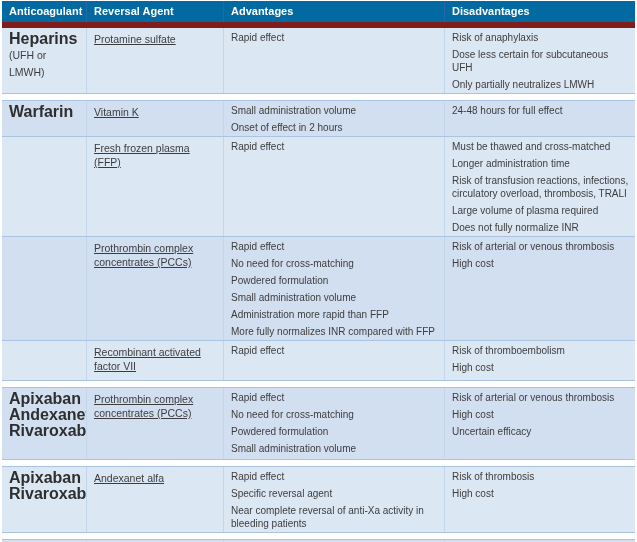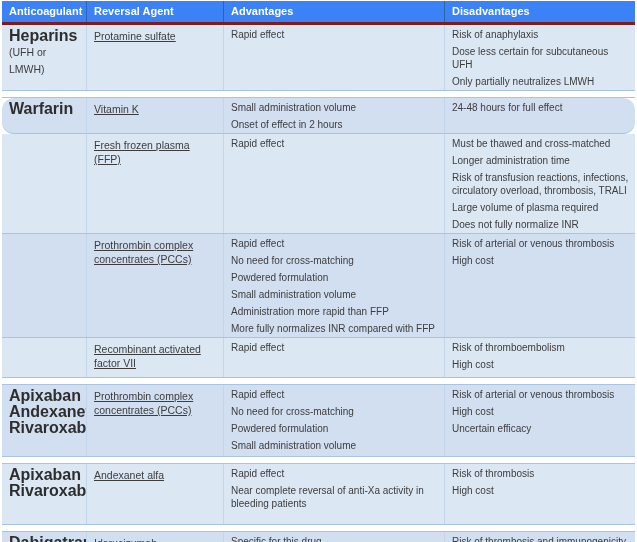--- a/index.html
+++ b/index.html
@@ -13,22 +13,22 @@
     margin:1px 2px 0 2px;
     width:633px;
   }
   .grid-row{
     display:grid;
     grid-template-columns:84px 137px 221px 191px;
     box-sizing:border-box;
   }
   
   .header-row{
-    background:#3b82f6;
-    border-bottom:3px solid #7f1d1d;
+    background:#0369a1;
+    border-bottom:6px solid #7f1d1d;
   }
   .hcell{
     color:#ffffff;
     font-weight:bold;
     font-size:11px;
     line-height:13px;
     padding:4px 4px 4px 7px;
     box-sizing:border-box;
   }
   .hcell + .hcell{ border-left:1px solid #2866a8; }
@@ -98,21 +98,21 @@
         <div class="cell">
           <div class="item">Rapid effect</div>
         </div>
         <div class="cell">
           <div class="item">Risk of anaphylaxis</div>
           <div class="item">Dose less certain for subcutaneous UFH</div>
           <div class="item">Only partially neutralizes LMWH</div>
         </div>
       </div>
       <div class="section-separator"></div>
-      <div class="grid-row body-row shade-dark" style="min-height: 32px; border-radius: 12px;">
+      <div class="grid-row body-row shade-dark" style="min-height: 32px;">
         <div class="cell">
           <div class="name-line">Warfarin</div>
         </div>
         <div class="cell">
           <div class="agent-text">Vitamin K</div>
         </div>
         <div class="cell">
           <div class="item">Small administration volume</div>
           <div class="item">Onset of effect in 2 hours</div>
         </div>
@@ -193,20 +193,21 @@
       <div class="grid-row body-row shade-light" style="min-height: 61px;">
         <div class="cell">
           <div class="name-line">Apixaban</div>
           <div class="name-line">Rivaroxaban</div>
         </div>
         <div class="cell">
           <div class="agent-text">Andexanet alfa</div>
         </div>
         <div class="cell">
           <div class="item">Rapid effect</div>
+          <div class="item">Specific reversal agent</div>
           <div class="item">Near complete reversal of anti-Xa activity in bleeding patients</div>
         </div>
         <div class="cell">
           <div class="item">Risk of thrombosis</div>
           <div class="item">High cost</div>
         </div>
       </div>
       <div class="section-separator"></div>
       <div class="grid-row body-row shade-dark" style="min-height: 31px;">
         <div class="cell">

